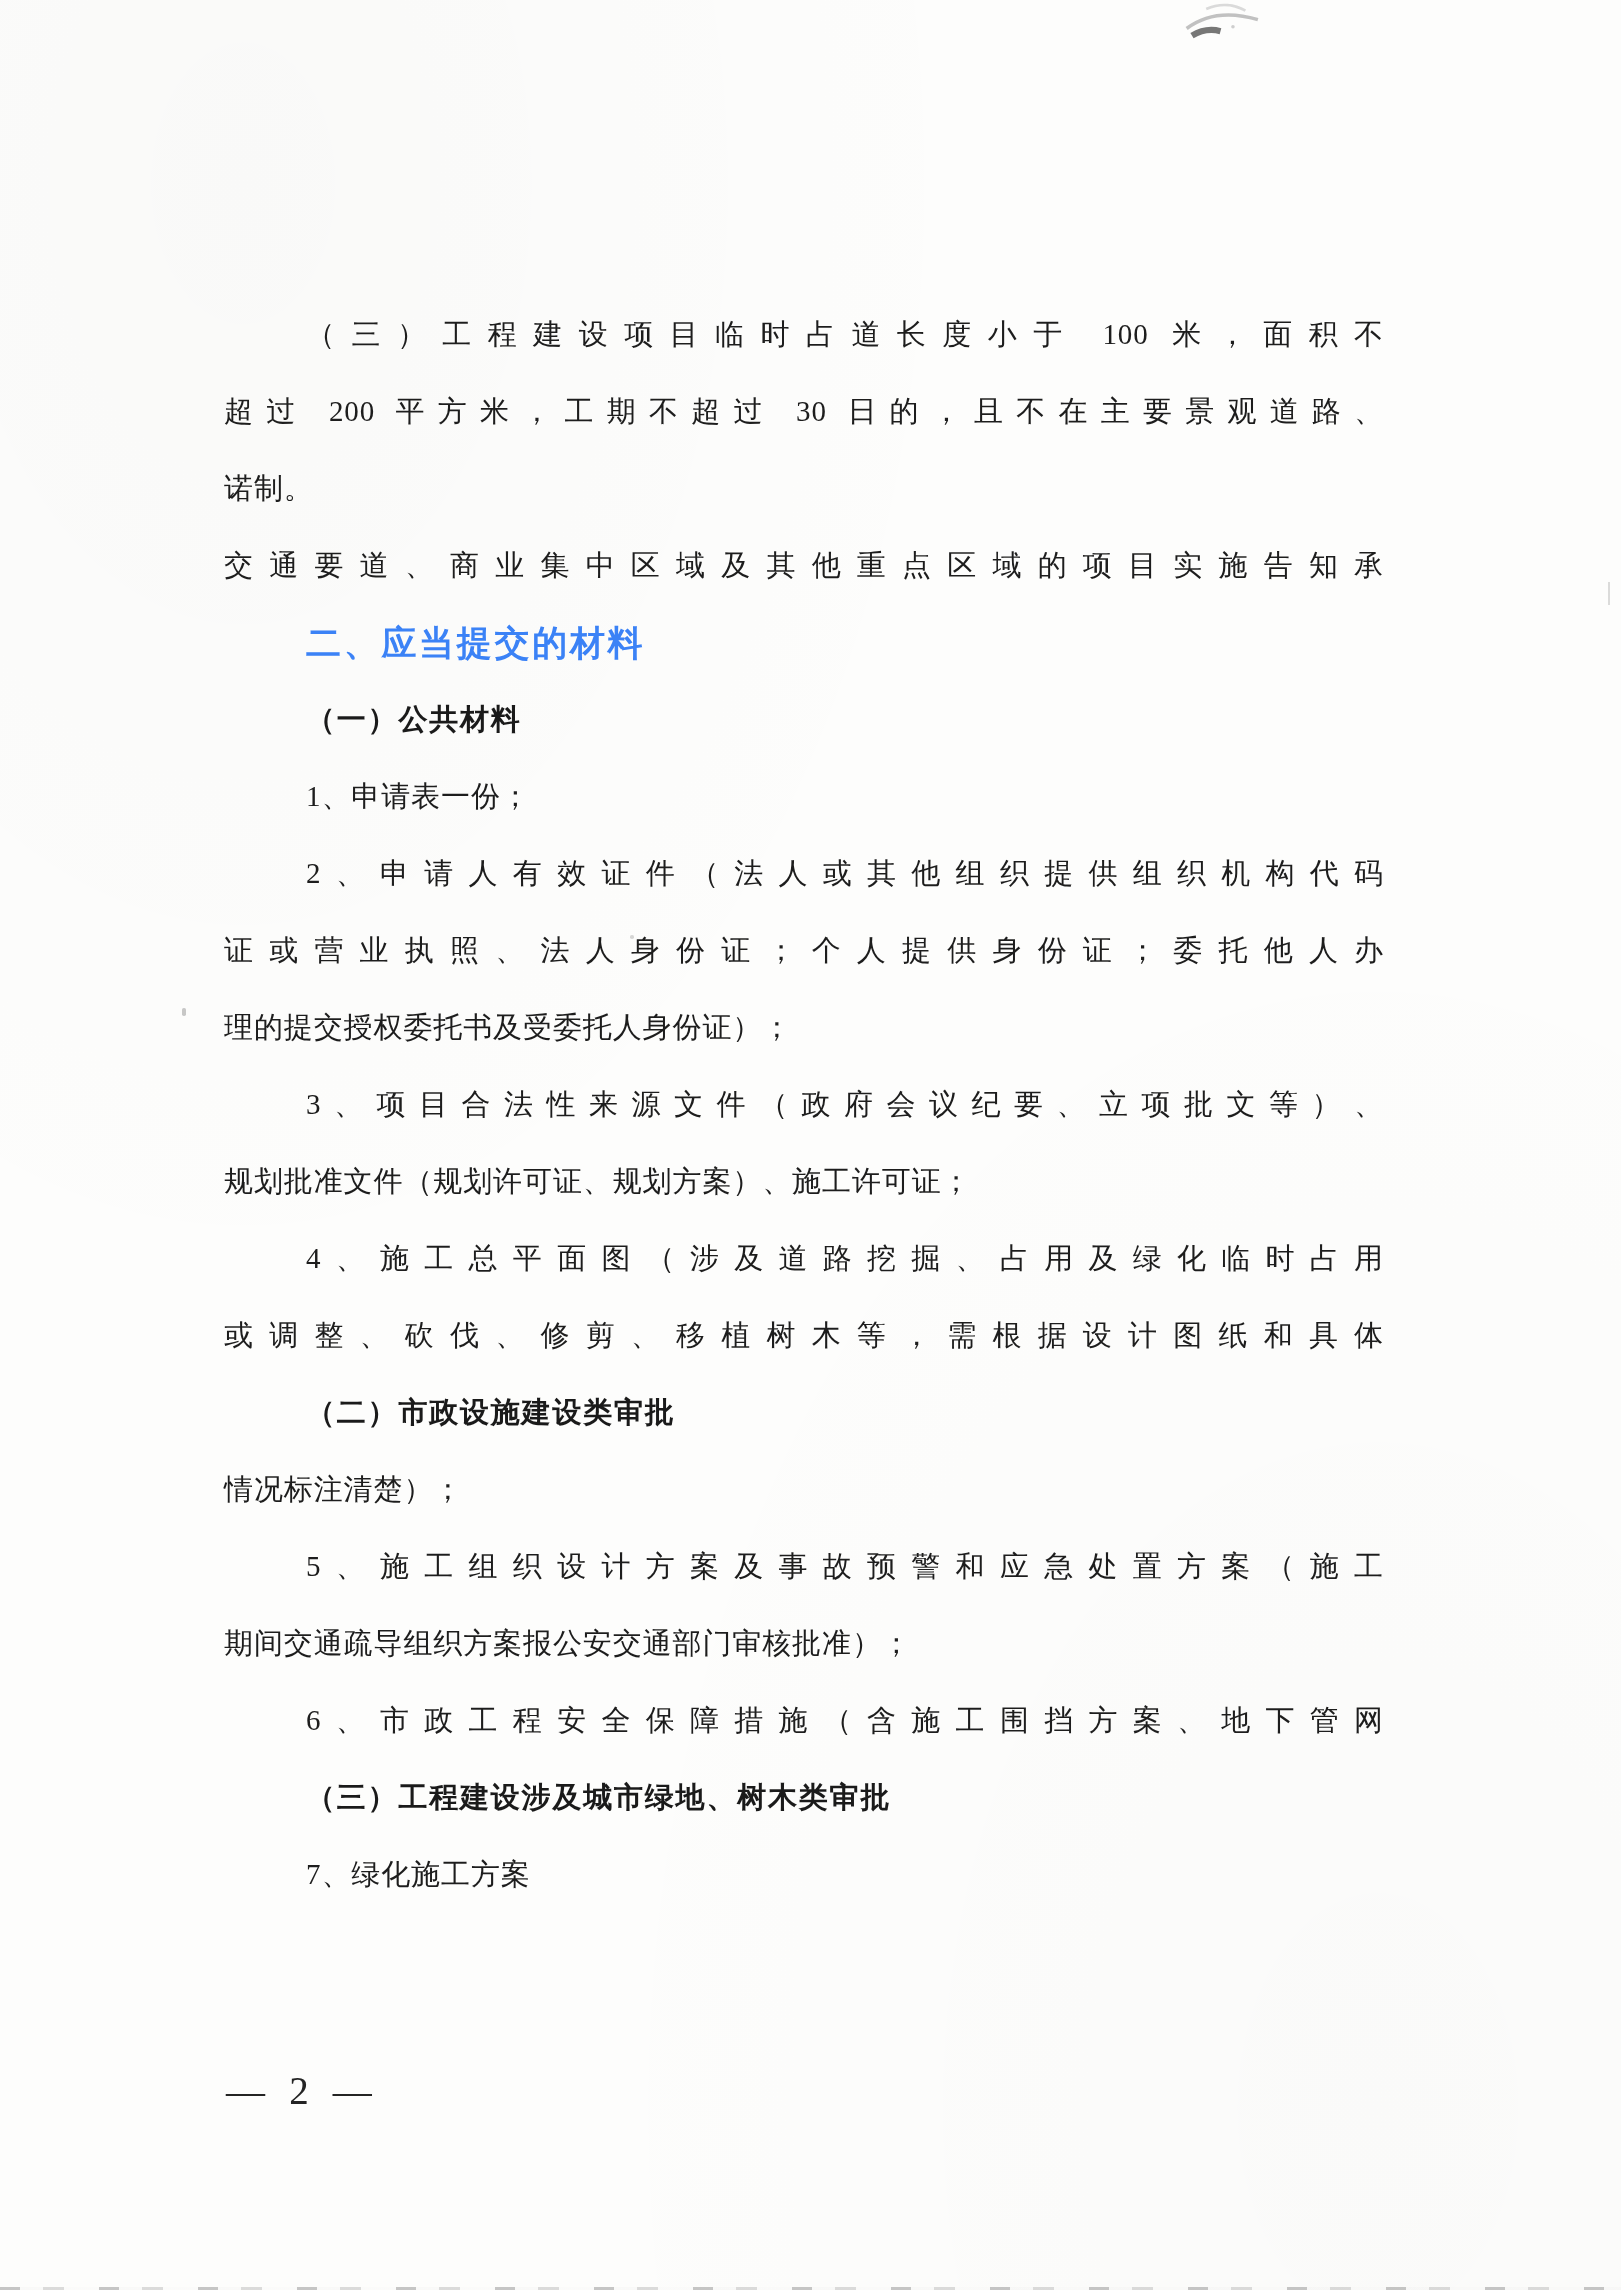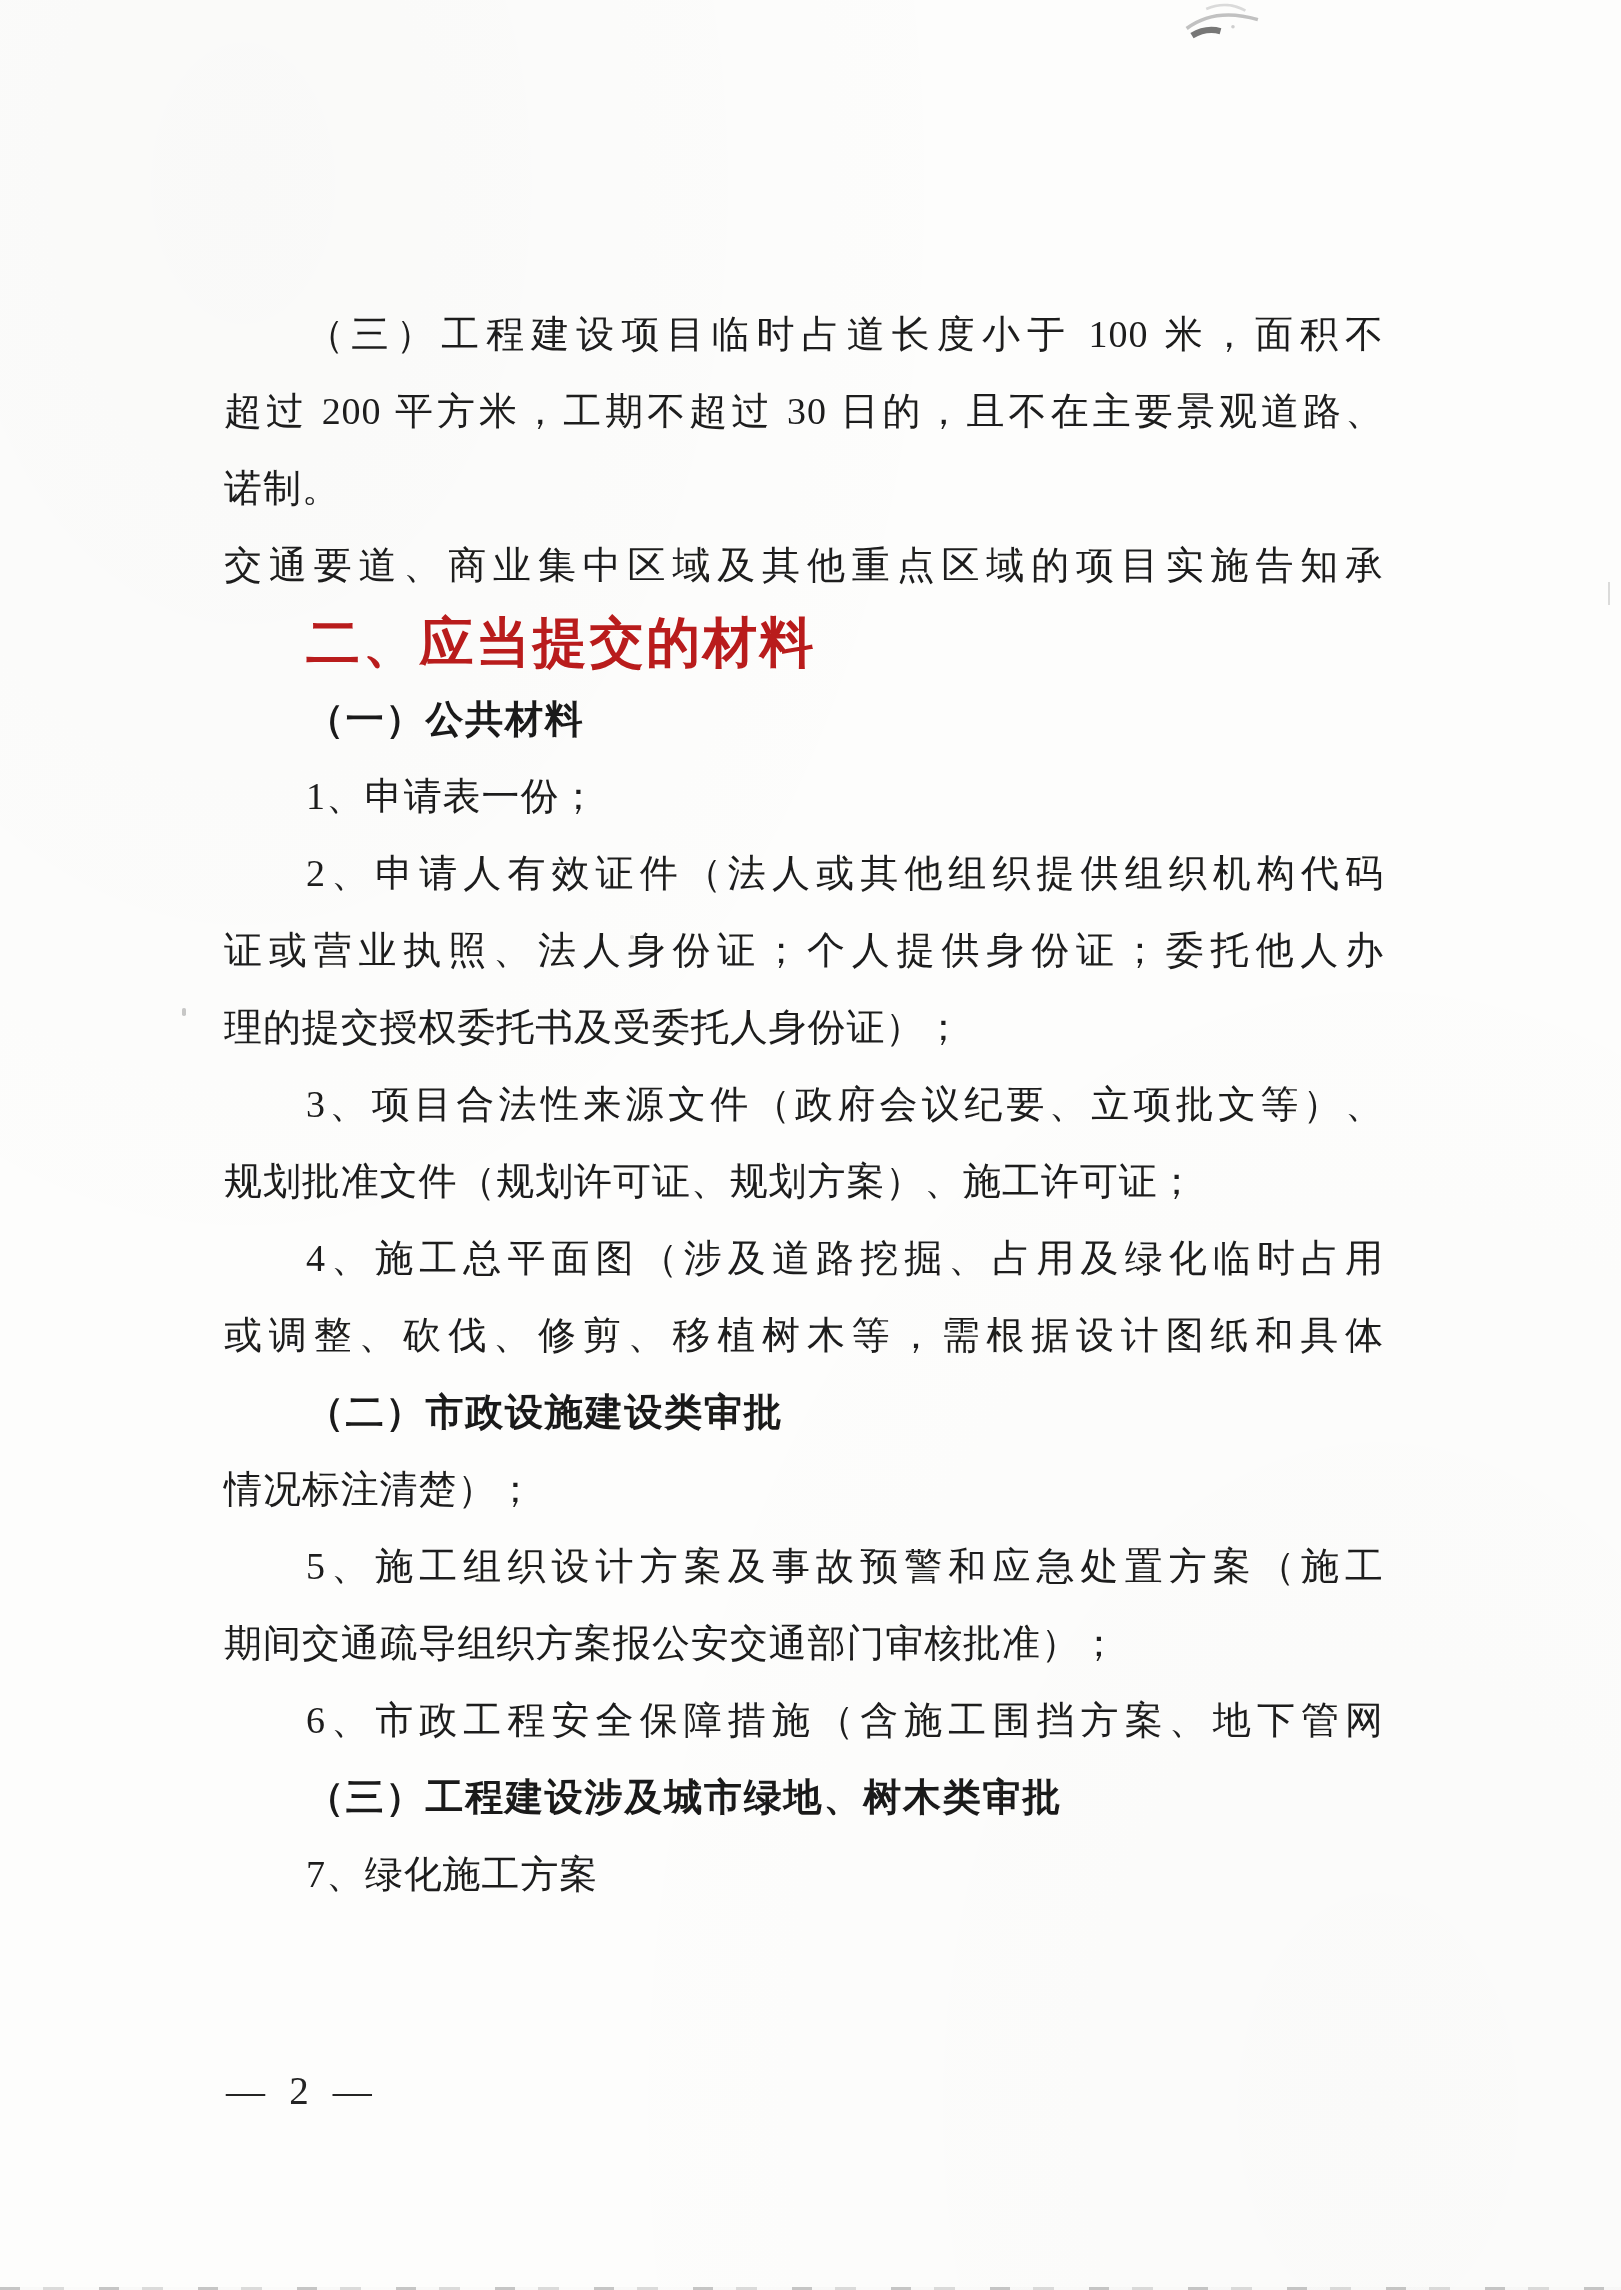--- a/index.html
+++ b/index.html
@@ -28,38 +28,38 @@
   }
   .content {
     position: absolute;
     left: 224px;
     top: 296px;
     width: 1160px;
   }
   .line {
     height: 77px;
     line-height: 77px;
-    font-size: 38px;
+    font-size: 29px;
     letter-spacing: 0.9px;
     white-space: normal;
     overflow: visible;
   }
   .line.fill {
     text-align: justify;
     text-align-last: justify;
     text-justify: inter-character;
   }
   .line.indent {
     text-indent: 82px;
   }
   .line.heading {
     font-family: "Liberation Sans", "DejaVu Sans", sans-serif;
     font-weight: 700;
-    font-size: 54px;
-    color: #b91c1c;
+    font-size: 35px;
+    color: #3b82f6;
     letter-spacing: 2.7px;
   }
   .line.subheading {
     font-weight: 700;
     color: #1a1a1a;
     letter-spacing: 1.8px;
   }
   .page-num {
     position: absolute;
     left: 226px;

